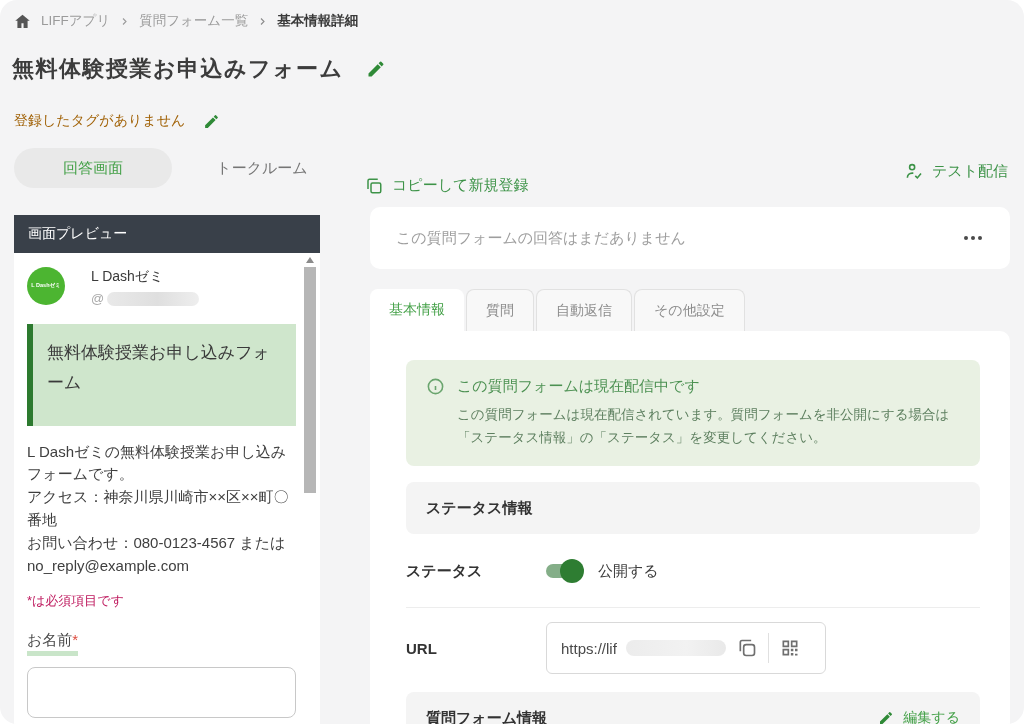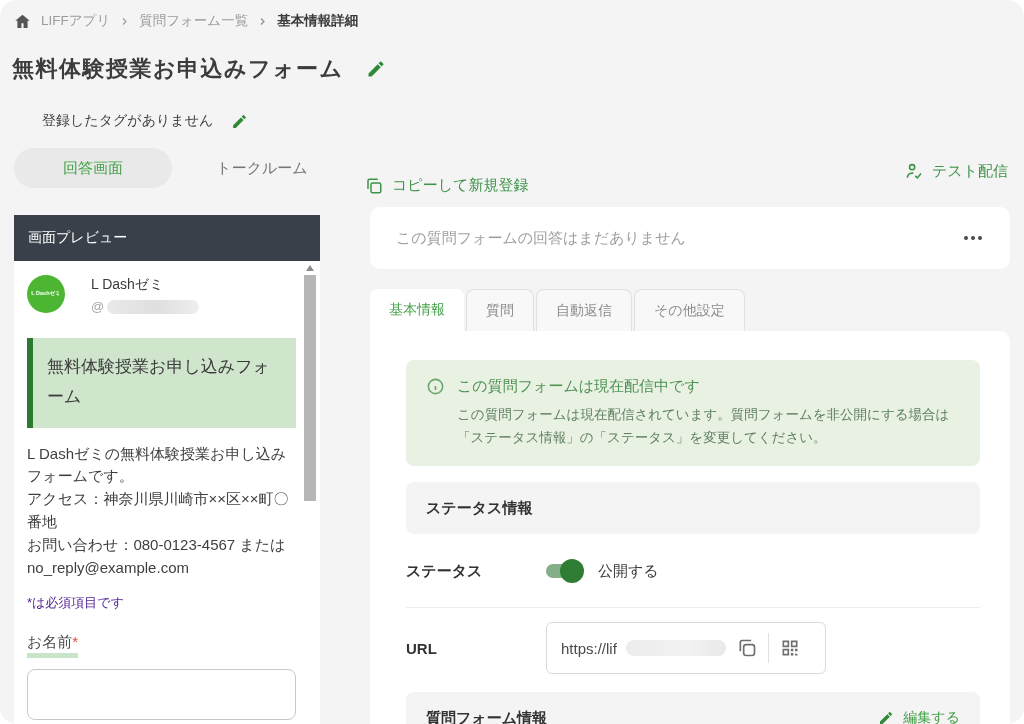--- a/index.html
+++ b/index.html
@@ -13,51 +13,51 @@
   svg { display:block; }
 
   
   .breadcrumb { position:absolute; top:12px; left:14px; display:flex; align-items:center; gap:10px; font-size:13.5px; color:#9b9b9b; }
   .crumb-last { color:#3a3a3a; font-weight:bold; }
 
   
   .title-row { position:absolute; top:54px; left:12px; display:flex; align-items:center; gap:22px; }
   .page-title { font-size:22px; color:#3c3c3c; letter-spacing:1.5px; }
 
-  .tag-row { position:absolute; top:112px; left:14px; display:flex; align-items:center; gap:18px; font-size:14px; color:#404040;margin-left:28px; }
+  .tag-row { position:absolute; top:112px; left:14px; display:flex; align-items:center; gap:18px; font-size:14px; color:#a16207; }
 
   
   .view-tabs { position:absolute; top:148px; left:14px; display:flex; align-items:center; }
   .pill-tab { width:158px; height:40px; border-radius:20px; background:#e9e9e9; color:#43a047;
               display:flex; align-items:center; justify-content:center; font-size:15px; cursor:pointer; }
   .plain-tab { margin-left:30px; width:120px; text-align:center; color:#757575; font-size:15px; cursor:pointer; }
 
   .copy-new { position:absolute; top:176px; left:365px; display:flex; align-items:center; gap:9px; color:#3d9348; font-size:15px; cursor:pointer; }
   .test-send { position:absolute; top:162px; right:16px; display:flex; align-items:center; gap:8px; color:#3d9348; font-size:15px; cursor:pointer; }
 
   
   .preview-panel { position:absolute; left:14px; top:215px; width:306px; height:509px; background:#ffffff; }
-  .preview-header { height:46px; background:#394049; color:#ffffff; font-size:14px; display:flex; align-items:center; padding-left:14px; }
+  .preview-header { height:38px; background:#394049; color:#ffffff; font-size:14px; display:flex; align-items:center; padding-left:14px; }
   .preview-body { position:relative; height:471px; overflow:hidden; padding:14px 24px 0 13px; }
 
   .pv-scrollbar { position:absolute; top:2px; right:3px; width:14px; height:465px; }
   .pv-arrow { width:0; height:0; margin:2px auto 4px; border-left:4px solid transparent; border-right:4px solid transparent; border-bottom:6px solid #8b8b8b; }
   .pv-thumb { width:12px; height:226px; margin:0 auto; background:#b6b6b6; }
 
   .account-row { display:flex; gap:26px; align-items:flex-start; }
   .avatar { width:38px; height:38px; border-radius:50%; background:#4cb531; color:#fff; font-size:5.5px; font-weight:bold;
             display:flex; align-items:center; justify-content:center; text-align:center; line-height:1.3; overflow:hidden; }
   .acc-name { font-size:14px; color:#3a3a3a; margin-top:1px; }
   .acc-handle { display:flex; align-items:center; gap:3px; margin-top:5px; font-size:13px; color:#a9a9a9; }
   .blur-pill { width:92px; height:14px; border-radius:7px; background:linear-gradient(90deg,#e9e9e9,#dfdfdf 55%,#eeeeee); }
 
-  .pv-form-title { margin-top:24px; background:#cfe6cc; border-left:6px solid #2c7a2f; padding:14px 14px 16px;
+  .pv-form-title { margin-top:18px; background:#cfe6cc; border-left:6px solid #2c7a2f; padding:14px 14px 28px;
                    font-size:17px; color:#3a3a3a; line-height:1.75; }
   .pv-desc { margin-top:15px; font-size:15px; color:#3f3f3f; line-height:1.53; }
-  .pv-required { margin-top:14px; font-size:13px; color:#4c1d95; }
+  .pv-required { margin-top:14px; font-size:13px; color:#be185d; }
 
   .pv-field { margin-top:21px; }
   .pv-label { display:inline-block; font-size:15px; color:#4a4a4a; border-bottom:5px solid #c9e5c9; padding-bottom:1px; }
   .req { color:#dd4a3d; }
   .pv-input { margin-top:11px; width:100%; height:51px; background:#fff; border:1px solid #c8c8c8; border-radius:8px; }
 
   
   .answers-card { position:absolute; left:370px; top:207px; width:640px; height:62px; background:#fff; border-radius:10px;
                   display:flex; align-items:center; padding:0 26px; }
   .answers-text { flex:1; color:#9e9e9e; font-size:15px; }

